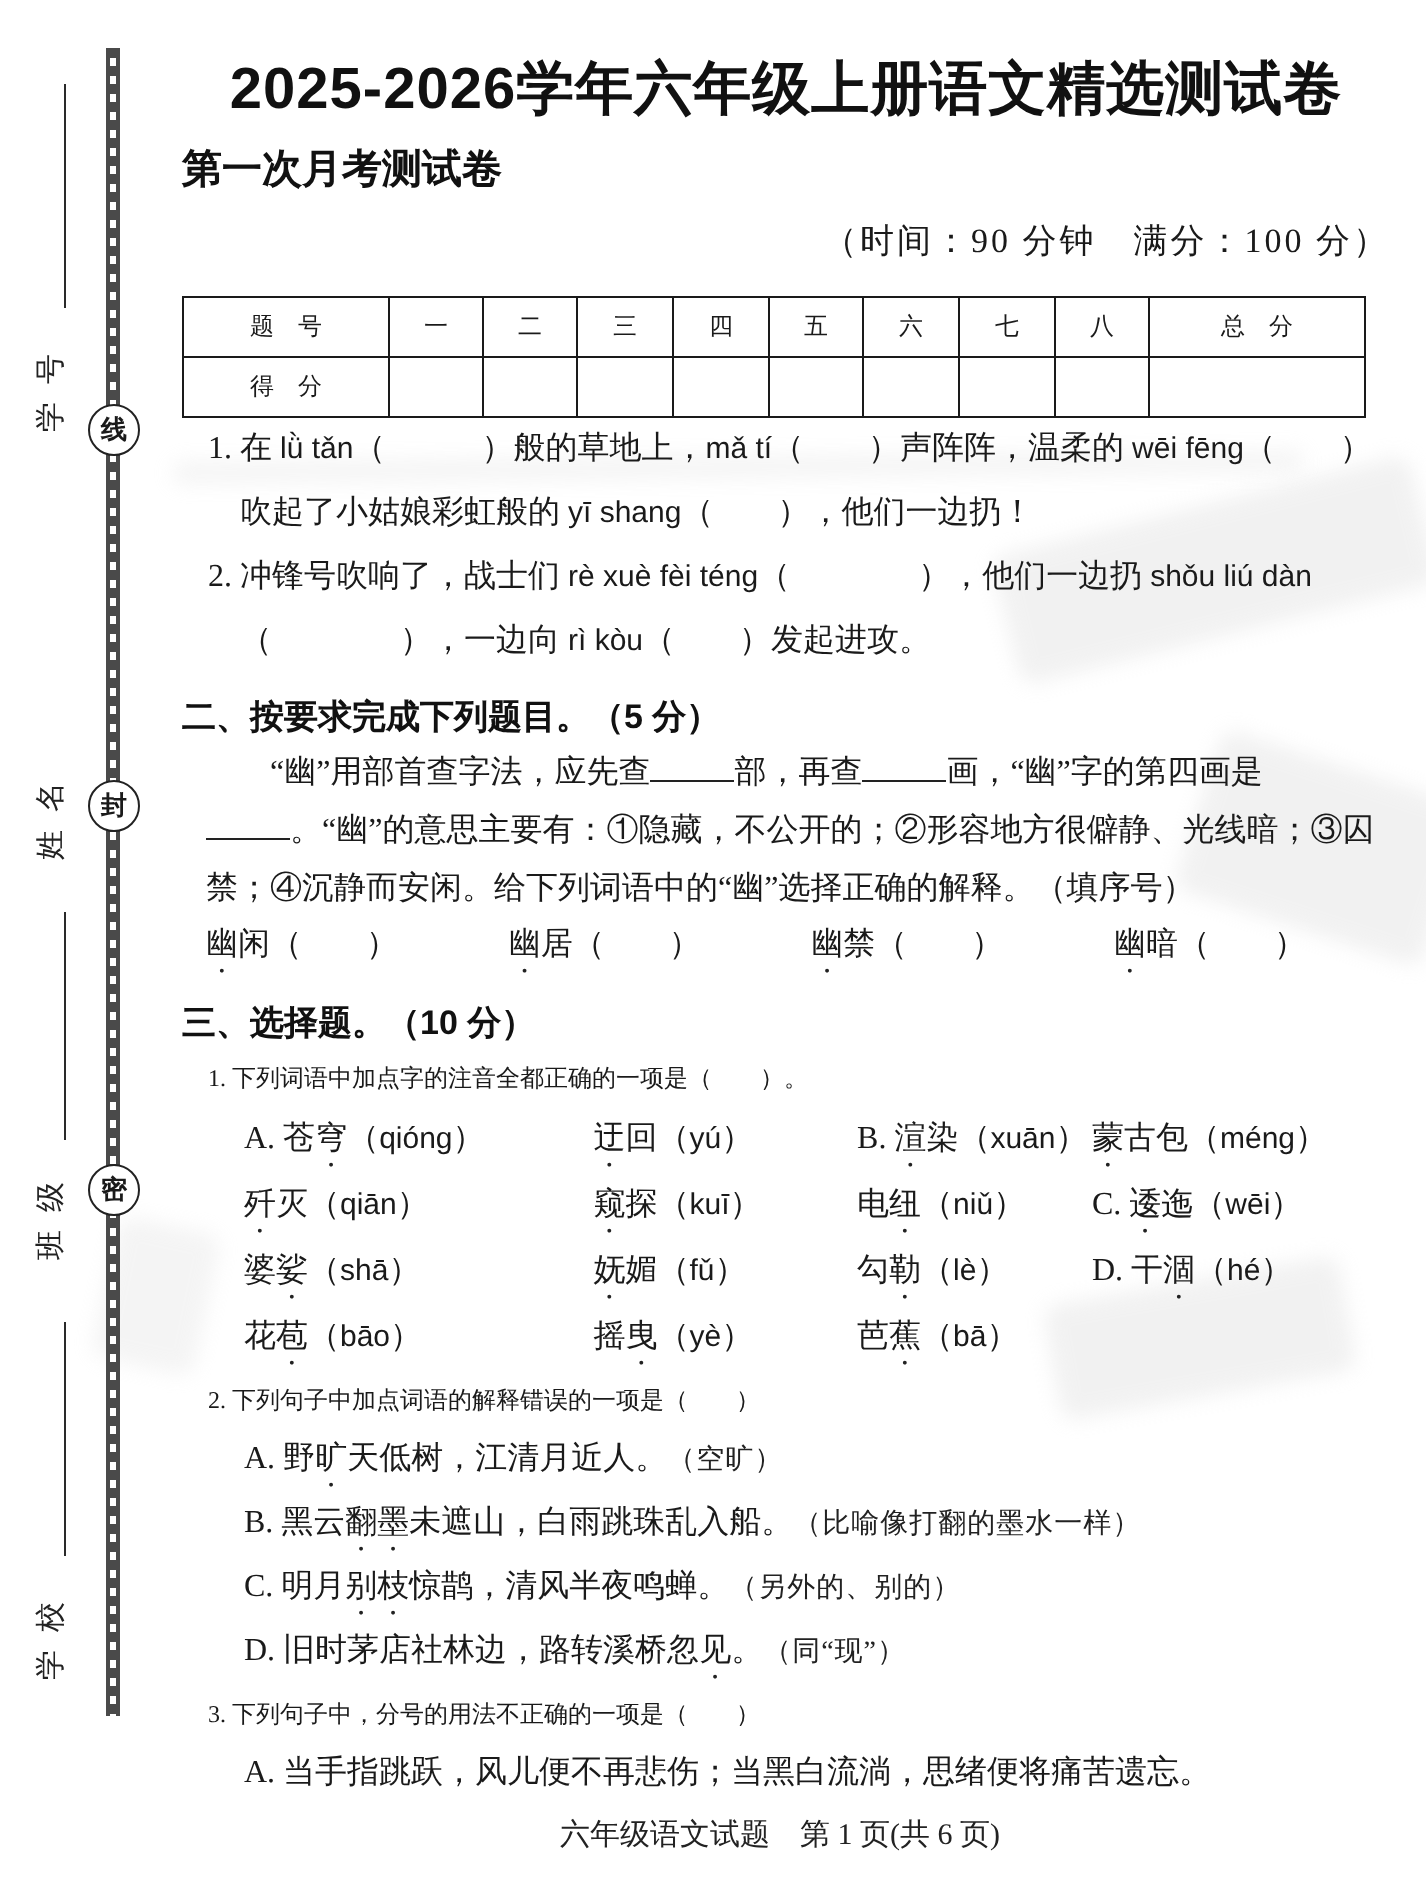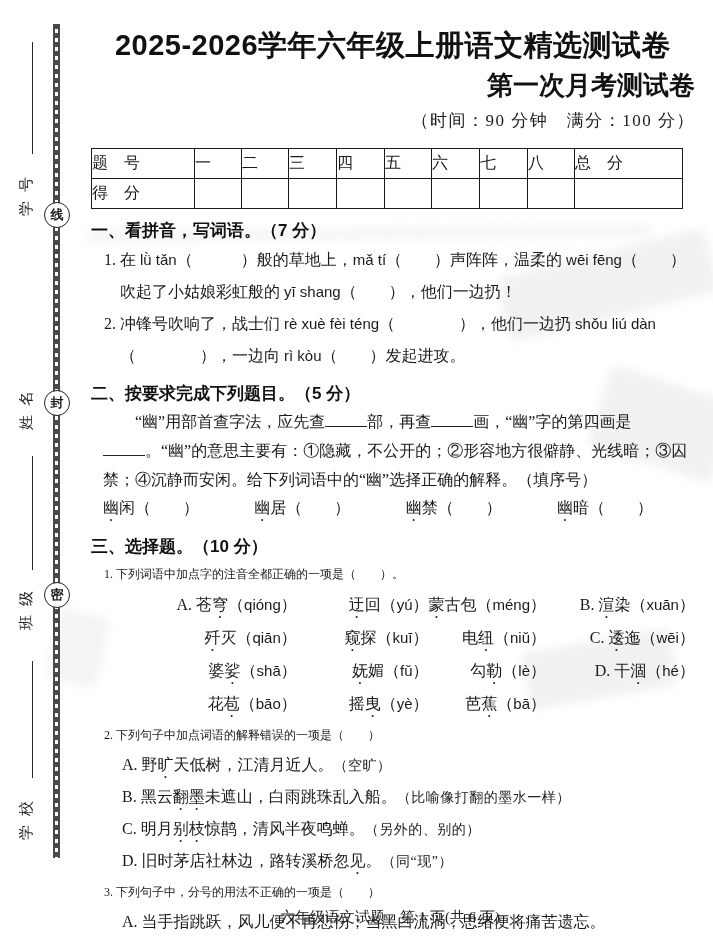--- a/index.html
+++ b/index.html
@@ -24,37 +24,37 @@
   .stamp1{top:202px;} .stamp2{top:390px;} .stamp3{top:582px;}
   .vlabel{position:absolute;left:-9px;width:70px;height:18px;line-height:18px;text-align:center;
     transform:rotate(-90deg);font-size:15px;letter-spacing:9px;color:#222;z-index:2;white-space:nowrap;}
   .vl1{top:183px;} .vl2{top:397px;} .vl3{top:597px;} .vl4{top:807px;}
   .blankline{position:absolute;left:32px;width:0;border-left:1.5px solid #2a2a2a;z-index:2;}
   .bl1{top:42px;height:112px;} .bl2{top:456px;height:114px;} .bl3{top:661px;height:117px;}
   
   .content{position:absolute;left:91px;top:0;width:604px;z-index:3;}
   .title{margin:26px 0 0;font-size:29px;line-height:38px;text-align:center;font-weight:bold;
     font-family:"Liberation Sans","DejaVu Sans",sans-serif;letter-spacing:.5px;color:#111;}
-  .subtitle{margin:6px 0 0;font-size:26px;line-height:30px;text-align:right;font-weight:bold;
+  .subtitle{margin:6px 0 0;font-size:20px;line-height:30px;text-align:left;font-weight:bold;
     font-family:"Liberation Sans","DejaVu Sans",sans-serif;color:#111;}
   .meta{margin:10px 0 0;line-height:22px;font-size:17px;letter-spacing:1.5px;text-align:right;}
   table.score{margin-top:16px;border-collapse:collapse;width:592px;}
-  table.score td{border:1.6px solid #1a1a1a;height:29px;text-align:left;font-size:16px;padding:0;}
+  table.score td{border:1.6px solid #1a1a1a;height:29px;text-align:center;font-size:12px;padding:0;}
   .sec-h{margin:9px 0 0;font-size:17px;line-height:26px;font-weight:bold;
     font-family:"Liberation Sans","DejaVu Sans",sans-serif;color:#111;}
   .line{font-size:16px;line-height:32px;}
   .line29{font-size:16px;line-height:29px;}
   .l-ind1{padding-left:13px;}
   .l-ind2{padding-left:29px;}
   .l-first{padding-left:44px;}
   .l-ind-s{padding-left:12px;}
   .words-row{display:flex;justify-content:space-between;padding:0 42px 0 12px;font-size:16px;line-height:28px;}
   .q-stem{font-size:12px;line-height:29px;padding-left:13px;font-family:Liberation Serif, serif;}
   .opt-grid{padding-left:31px;display:grid;grid-template-columns:30.5% 23% 20.5% 26%;}
-  .opt-grid .cell{font-size:16px;line-height:32px;white-space:nowrap;text-align:right;}
+  .opt-grid .cell{font-size:16px;line-height:32px;white-space:nowrap;}
   .opt-line{font-size:16px;line-height:29px;padding-left:31px;}
   .footer{position:absolute;top:908px;left:88px;width:604px;text-align:center;font-size:15px;z-index:3;color:#222;}
   
   .py{font-family:"Liberation Sans","DejaVu Sans",sans-serif;font-size:15px;}
   .kai{font-size:14px;letter-spacing:.5px;color:#222;}
   .dot{-webkit-text-emphasis:filled dot #222;-webkit-text-emphasis-position:under left;
        text-emphasis:filled dot #222;text-emphasis-position:under left;}
   .blank{display:inline-block;width:42px;height:14px;border-bottom:1.4px solid #222;vertical-align:baseline;}
 </style>
 </head>
@@ -105,21 +105,20 @@
         <td></td>
         <td></td>
         <td></td>
         <td></td>
         <td></td>
         <td></td>
       </tr>
     </tbody>
   </table>
 
-  <div class="sec-h">一、看拼音，写词语。（7 分）</div>
   <div class="line l-ind1"><span>1. 在 </span><span class="py">lǜ tǎn</span><span>（　　　）般的草地上，</span><span class="py">mǎ tí</span><span>（　　）声阵阵，温柔的 </span><span class="py">wēi fēng</span><span>（　　）</span></div>
   <div class="line l-ind2"><span>吹起了小姑娘彩虹般的 </span><span class="py">yī shang</span><span>（　　），他们一边扔！</span></div>
   <div class="line l-ind1"><span>2. 冲锋号吹响了，战士们 </span><span class="py">rè xuè fèi téng</span><span>（　　　　），他们一边扔 </span><span class="py">shǒu liú dàn</span></div>
   <div class="line l-ind2"><span>（　　　　），一边向 </span><span class="py">rì kòu</span><span>（　　）发起进攻。</span></div>
 
   <div class="sec-h">二、按要求完成下列题目。（5 分）</div>
   <div class="line29 l-first"><span>“幽”用部首查字法，应先查</span><span class="blank"></span><span>部，再查</span><span class="blank"></span><span>画，“幽”字的第四画是</span></div>
   <div class="line29 l-ind-s"><span class="blank"></span><span>。“幽”的意思主要有：①隐藏，不公开的；②形容地方很僻静、光线暗；③囚</span></div>
   <div class="line29 l-ind-s"><span>禁；④沉静而安闲。给下列词语中的“幽”选择正确的解释。（填序号）</span></div>
   <div class="words-row">
@@ -127,22 +126,22 @@
     <span><span class="dot">幽</span><span>居（　　）</span></span>
     <span><span class="dot">幽</span><span>禁（　　）</span></span>
     <span><span class="dot">幽</span><span>暗（　　）</span></span>
   </div>
 
   <div class="sec-h">三、选择题。（10 分）</div>
   <div class="q-stem">1. 下列词语中加点字的注音全都正确的一项是（　　）。</div>
   <div class="opt-grid">
     <div class="cell"><span>A. 苍</span><span class="dot">穹</span><span>（</span><span class="py">qióng</span><span>）</span></div>
     <div class="cell"><span class="dot">迂</span><span>回（</span><span class="py">yú</span><span>）</span></div>
+    <div class="cell"><span>B. </span><span class="dot">渲</span><span>染（</span><span class="py">xuān</span><span>）</span></div>
     <div class="cell"><span class="dot">蒙</span><span>古包（</span><span class="py">méng</span><span>）</span></div>
-    <div class="cell"><span>B. </span><span class="dot">渲</span><span>染（</span><span class="py">xuān</span><span>）</span></div>
     <div class="cell"><span class="dot">歼</span><span>灭（</span><span class="py">qiān</span><span>）</span></div>
     <div class="cell"><span class="dot">窥</span><span>探（</span><span class="py">kuī</span><span>）</span></div>
     <div class="cell"><span>电</span><span class="dot">纽</span><span>（</span><span class="py">niǔ</span><span>）</span></div>
     <div class="cell"><span>C. </span><span class="dot">逶</span><span>迤（</span><span class="py">wēi</span><span>）</span></div>
     <div class="cell"><span>婆</span><span class="dot">娑</span><span>（</span><span class="py">shā</span><span>）</span></div>
     <div class="cell"><span class="dot">妩</span><span>媚（</span><span class="py">fǔ</span><span>）</span></div>
     <div class="cell"><span>勾</span><span class="dot">勒</span><span>（</span><span class="py">lè</span><span>）</span></div>
     <div class="cell"><span>D. 干</span><span class="dot">涸</span><span>（</span><span class="py">hé</span><span>）</span></div>
     <div class="cell"><span>花</span><span class="dot">苞</span><span>（</span><span class="py">bāo</span><span>）</span></div>
     <div class="cell"><span>摇</span><span class="dot">曳</span><span>（</span><span class="py">yè</span><span>）</span></div>

